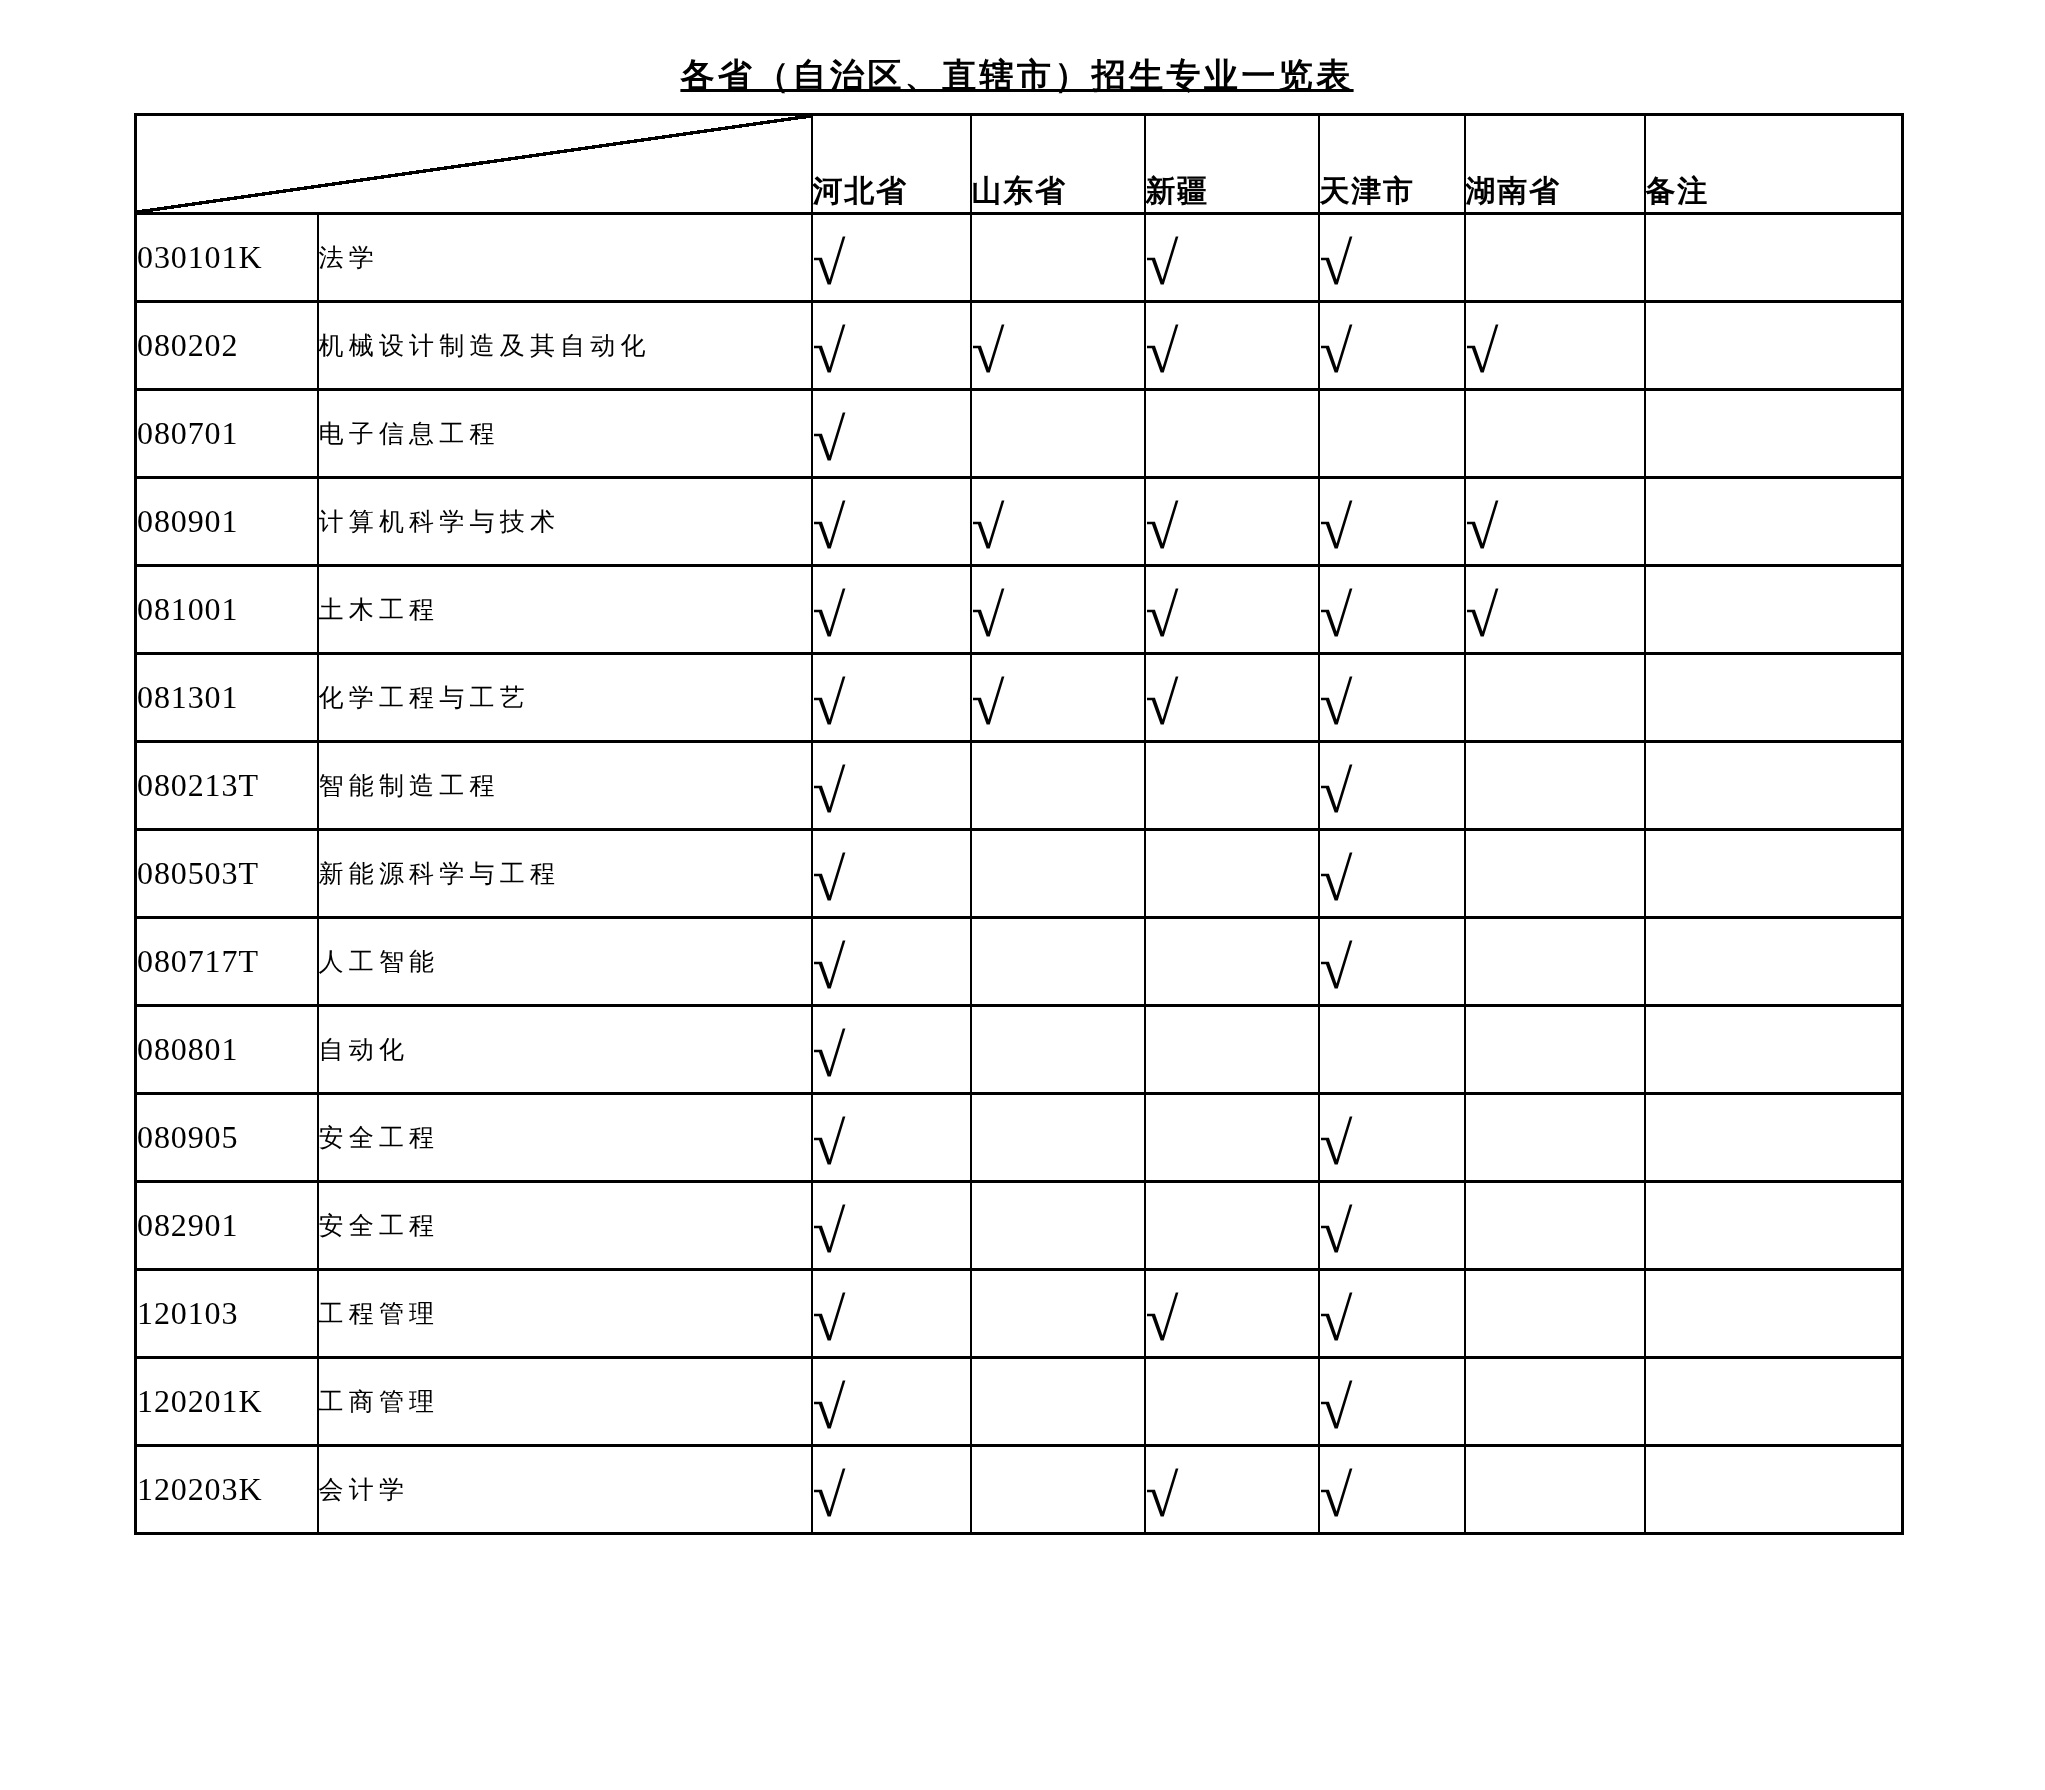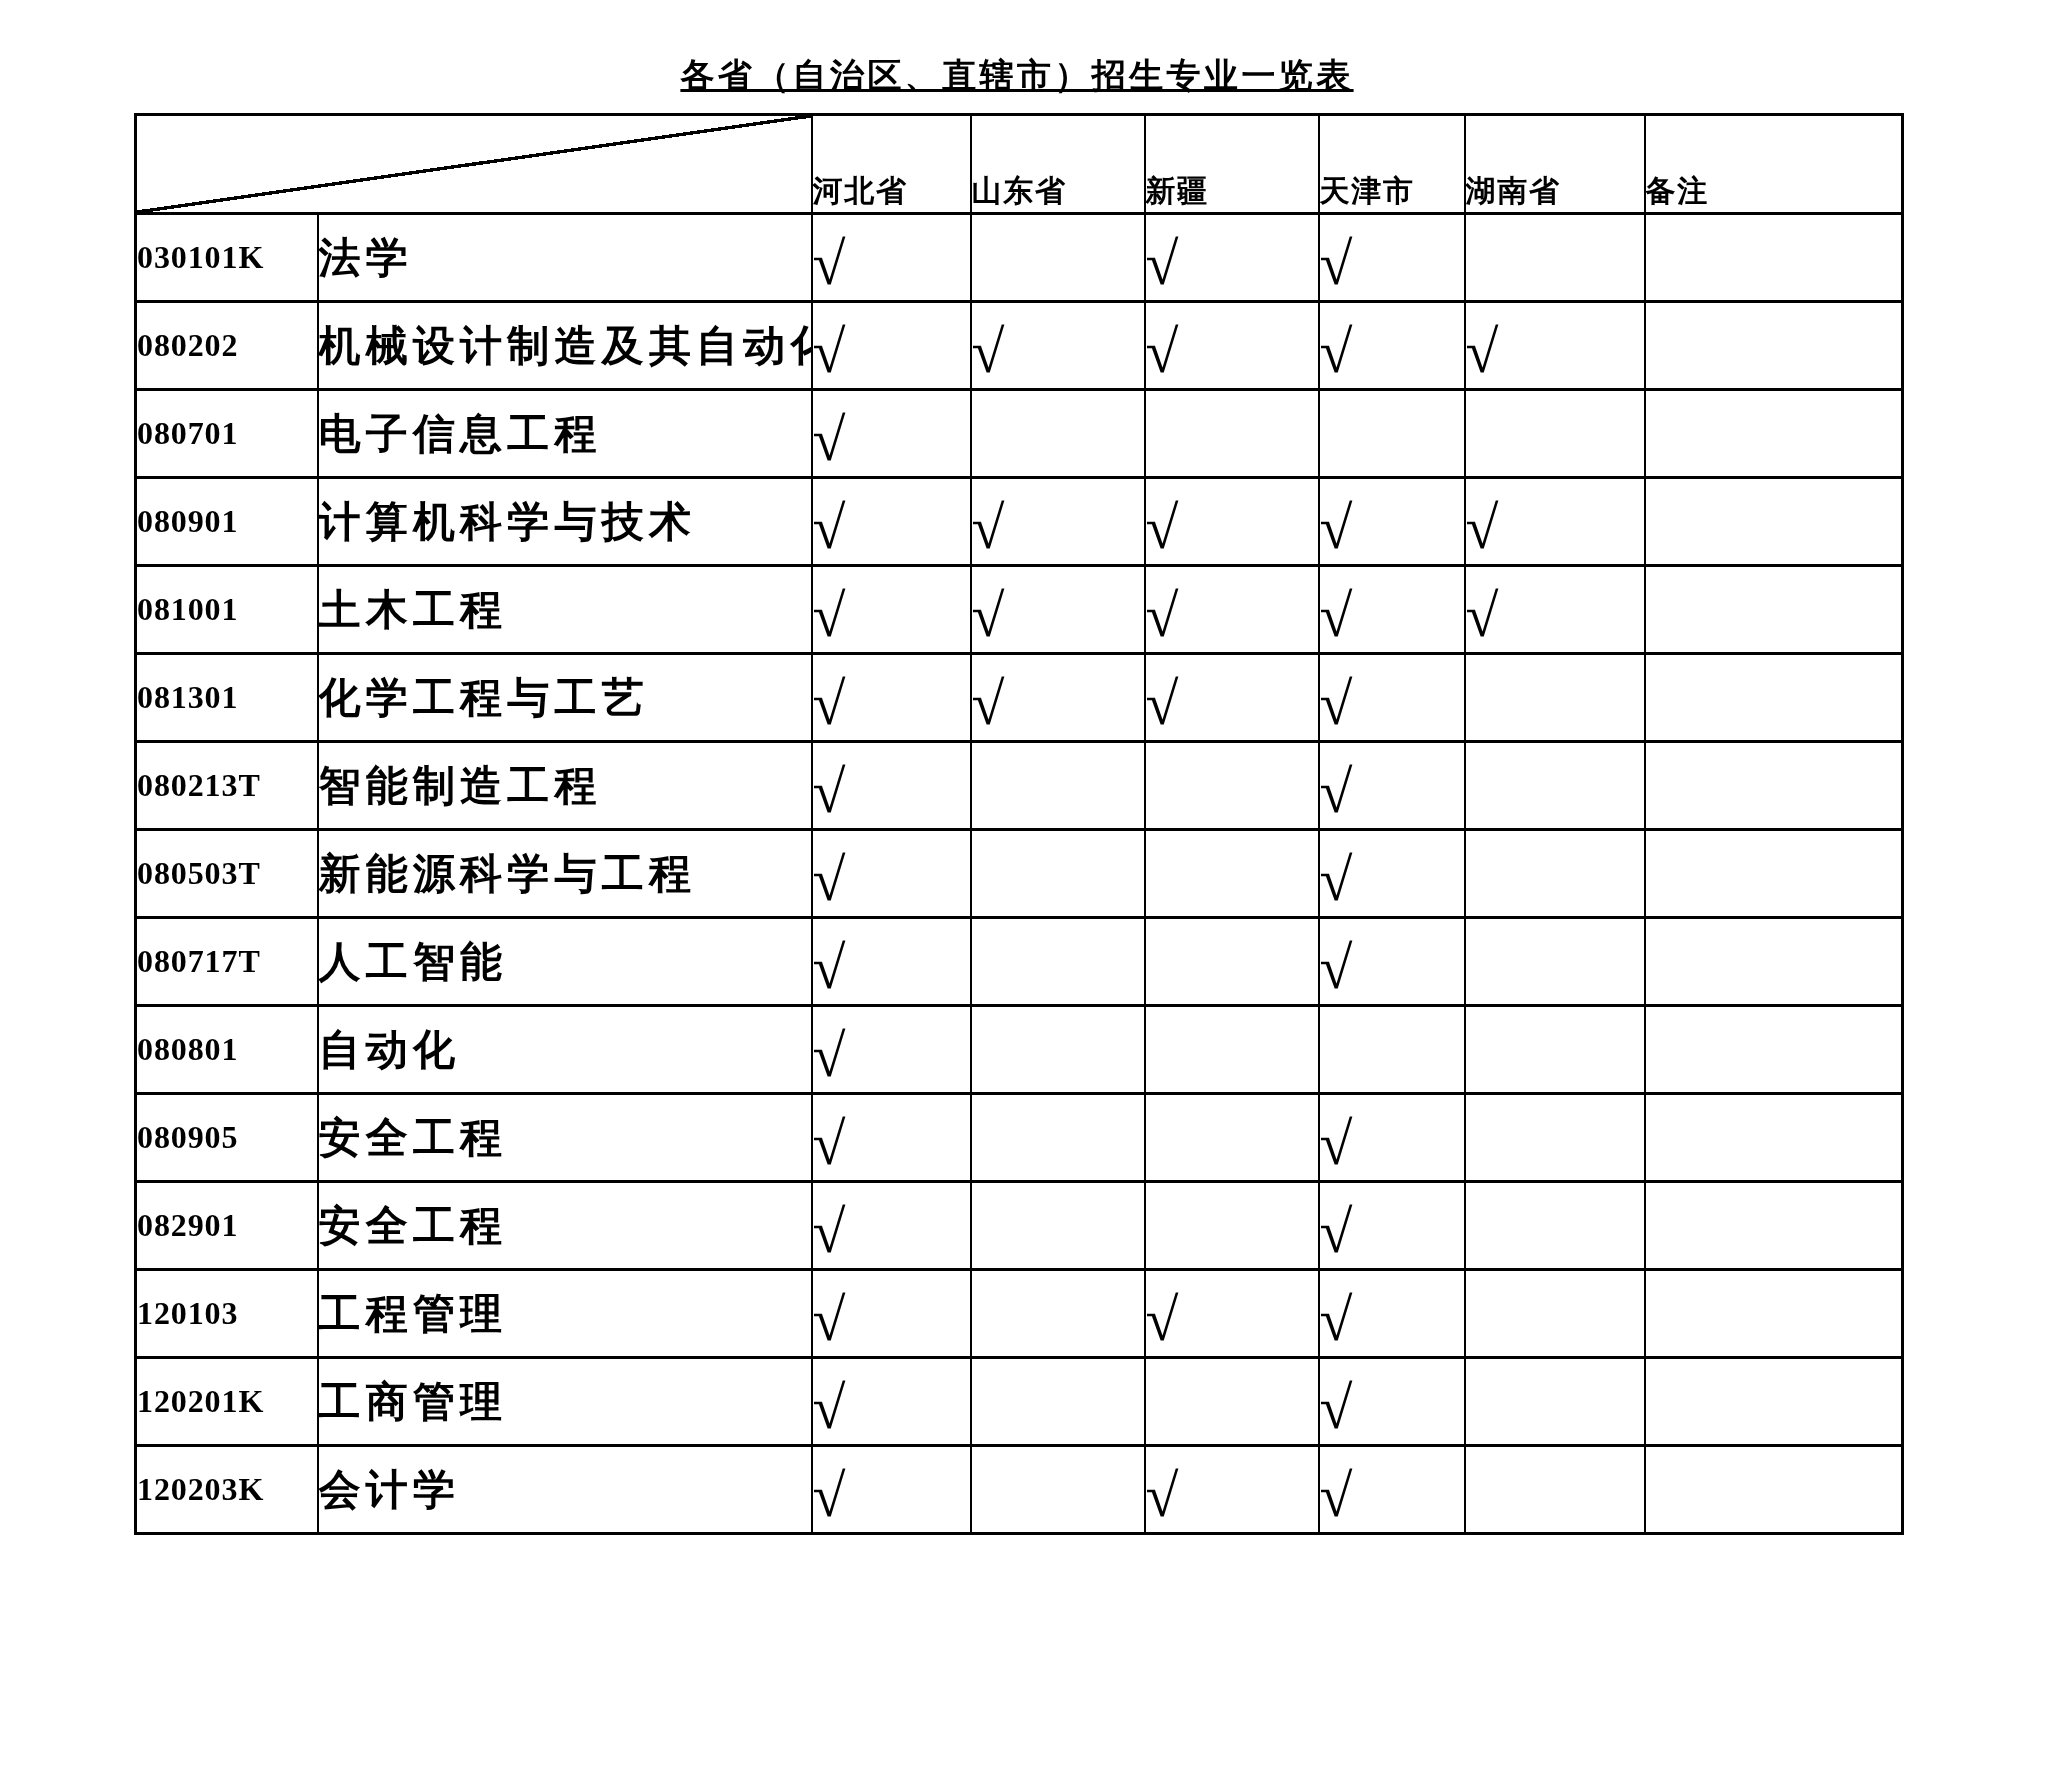--- a/index.html
+++ b/index.html
@@ -38,21 +38,21 @@
   table.majors th,
   table.majors td {
     border-left: 2.2px solid #000;
     border-right: 2.2px solid #000;
     border-top: 3.9px solid #000;
     border-bottom: 3.9px solid #000;
     padding: 0;
     overflow: hidden;
   }
   tr.hdr { height: 99px; }
-  tbody tr { height: 88px; font-weight: bold; }
+  tbody tr { height: 88px; }
 
   th.diag {
     position: relative;
   }
   th.diag .diagline {
     position: absolute;
     top: 0; left: 0; right: 0; bottom: 0;
     background: linear-gradient(to bottom right,
       transparent calc(50% - 1.7px),
       #000 calc(50% - 1.7px),
@@ -70,21 +70,21 @@
   }
   td.code {
     font-size: 32px;
     text-align: left;
     vertical-align: middle;
     padding-left: 24px;
     letter-spacing: 0.9px;
     white-space: nowrap;
   }
   td.major {
-    font-size: 42px;
+    font-size: 25px;
     text-align: left;
     vertical-align: middle;
     padding-left: 19px;
     letter-spacing: 5.2px;
     white-space: nowrap;
   }
   td.check {
     font-size: 60px;
     line-height: 1;
     text-align: left;

